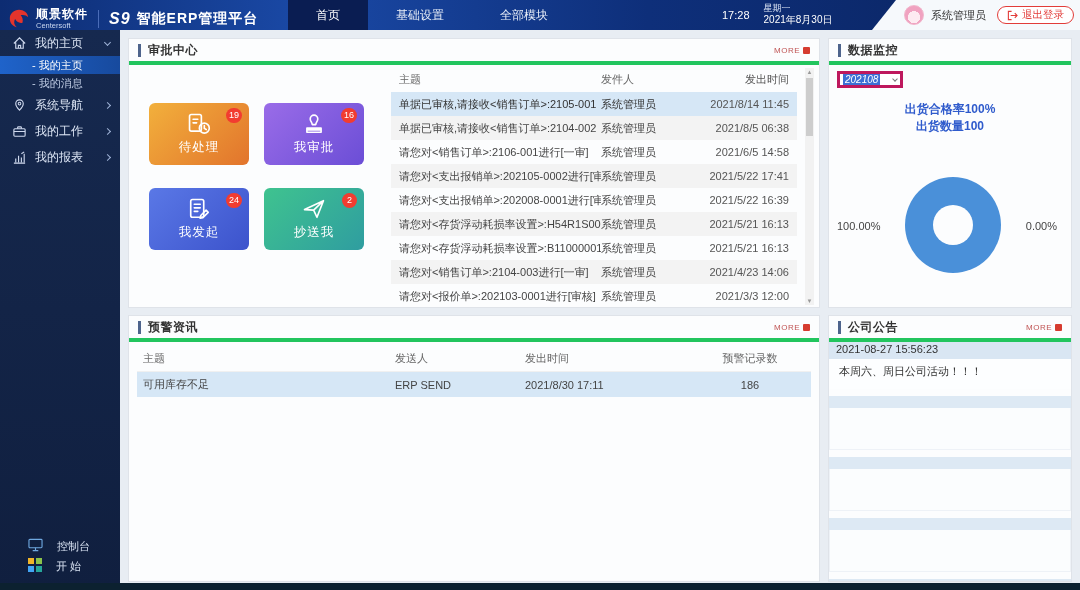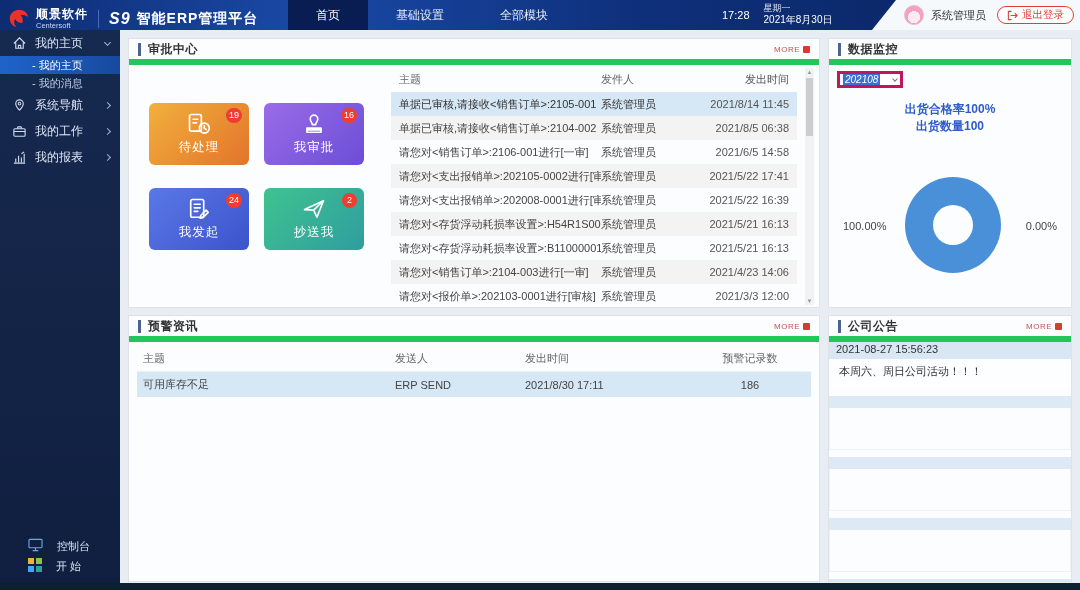--- a/index.html
+++ b/index.html
@@ -48,21 +48,21 @@
   .sub-item.active { background:linear-gradient(90deg,#1f63ca,#174a9e); color:#fff; }
   .side-bottom { position:absolute; left:0; bottom:14px; width:120px; }
   .bottom-item { height:20px; display:flex; align-items:center; padding-left:28px; gap:14px; color:#d8e2f2; font-size:11px; cursor:pointer; }
 
   
   .panel { position:absolute; background:#fcfdfe; border:1px solid #dfe3e9; overflow:hidden; }
   .p-approval { left:128px; top:38px; width:692px; height:270px; }
   .p-alerts   { left:128px; top:315px; width:692px; height:267px; }
   .p-monitor  { left:828px; top:38px; width:244px; height:270px; }
   .p-announce { left:828px; top:315px; width:244px; height:267px; }
-  .phead { height:26px; display:flex; align-items:center; padding:0 9px; border-bottom:6px solid #22c55e; }
+  .phead { height:26px; display:flex; align-items:center; padding:0 9px; border-bottom:4px solid #22c55e; }
   .tmark { width:3px; height:13px; background:#4e648c; margin-right:7px; }
   .ptitle { font-size:12px; color:#333; font-weight:600; letter-spacing:0.5px; }
   .more-wrap { margin-left:auto; display:flex; align-items:center; gap:3px; cursor:pointer; }
   .more { font-size:8px; color:#c05555; letter-spacing:0.5px; }
   .more-sq { width:7px; height:7px; background:#d63c30; border-radius:1px; }
   .pbody { position:relative; height:calc(100% - 26px); }
 
   
   .tiles { position:absolute; left:20px; top:38px; display:grid; grid-template-columns:100px 100px; grid-gap:23px 15px; }
   .tile { width:100px; height:62px; border-radius:6px; position:relative; display:flex; flex-direction:column;
@@ -102,21 +102,21 @@
   
   .select { position:absolute; left:8px; top:6px; width:66px; height:17px; border:3px solid #be185d;
     background:#fff; display:flex; align-items:center; justify-content:space-between; padding:0 3px; cursor:pointer;font-style:italic; }
   .sel-text { background:#3b6fd4; color:#fff; font-size:10px; padding:0 2px; }
   .sel-chev { width:4px; height:4px; border-right:1.2px solid #777; border-bottom:1.2px solid #777; transform:rotate(45deg); margin-top:-2px; }
   .mon-summary { position:absolute; left:0; right:0; top:36px; text-align:center; color:#2f5bcc; font-weight:bold; font-size:12px; line-height:1.45; }
   .donut { position:absolute; left:76px; top:112px; width:96px; height:96px; border-radius:50%; background:#4a90d9;
     display:flex; align-items:center; justify-content:center; }
   .donut-hole { width:40px; height:40px; border-radius:50%; background:#fcfdfe; }
   .dlabel { position:absolute; top:155px; font-size:11px; color:#444; }
-  .dlabel.left { left:14px; }
+  .dlabel.left { left:8px; }
   .dlabel.right { right:14px; }
 
   
   .ann-body { display:flex; flex-direction:column; height:calc(100% - 26px); }
   .ann-date { height:17px; background:#d9e6f3; font-size:11px; color:#333; padding:1px 7px; flex:none; }
   .ann-content { min-height:30px; background:#fdfeff; padding:5px 10px; font-size:11px; color:#333; flex:none; }
   .slot-strip { height:12px; background:#dde9f4; margin-top:7px; flex:none; }
   .slot-box { height:42px; background:#fbfdfe; border:1px solid #eef2f7; border-top:none; flex:none; }
 
   

